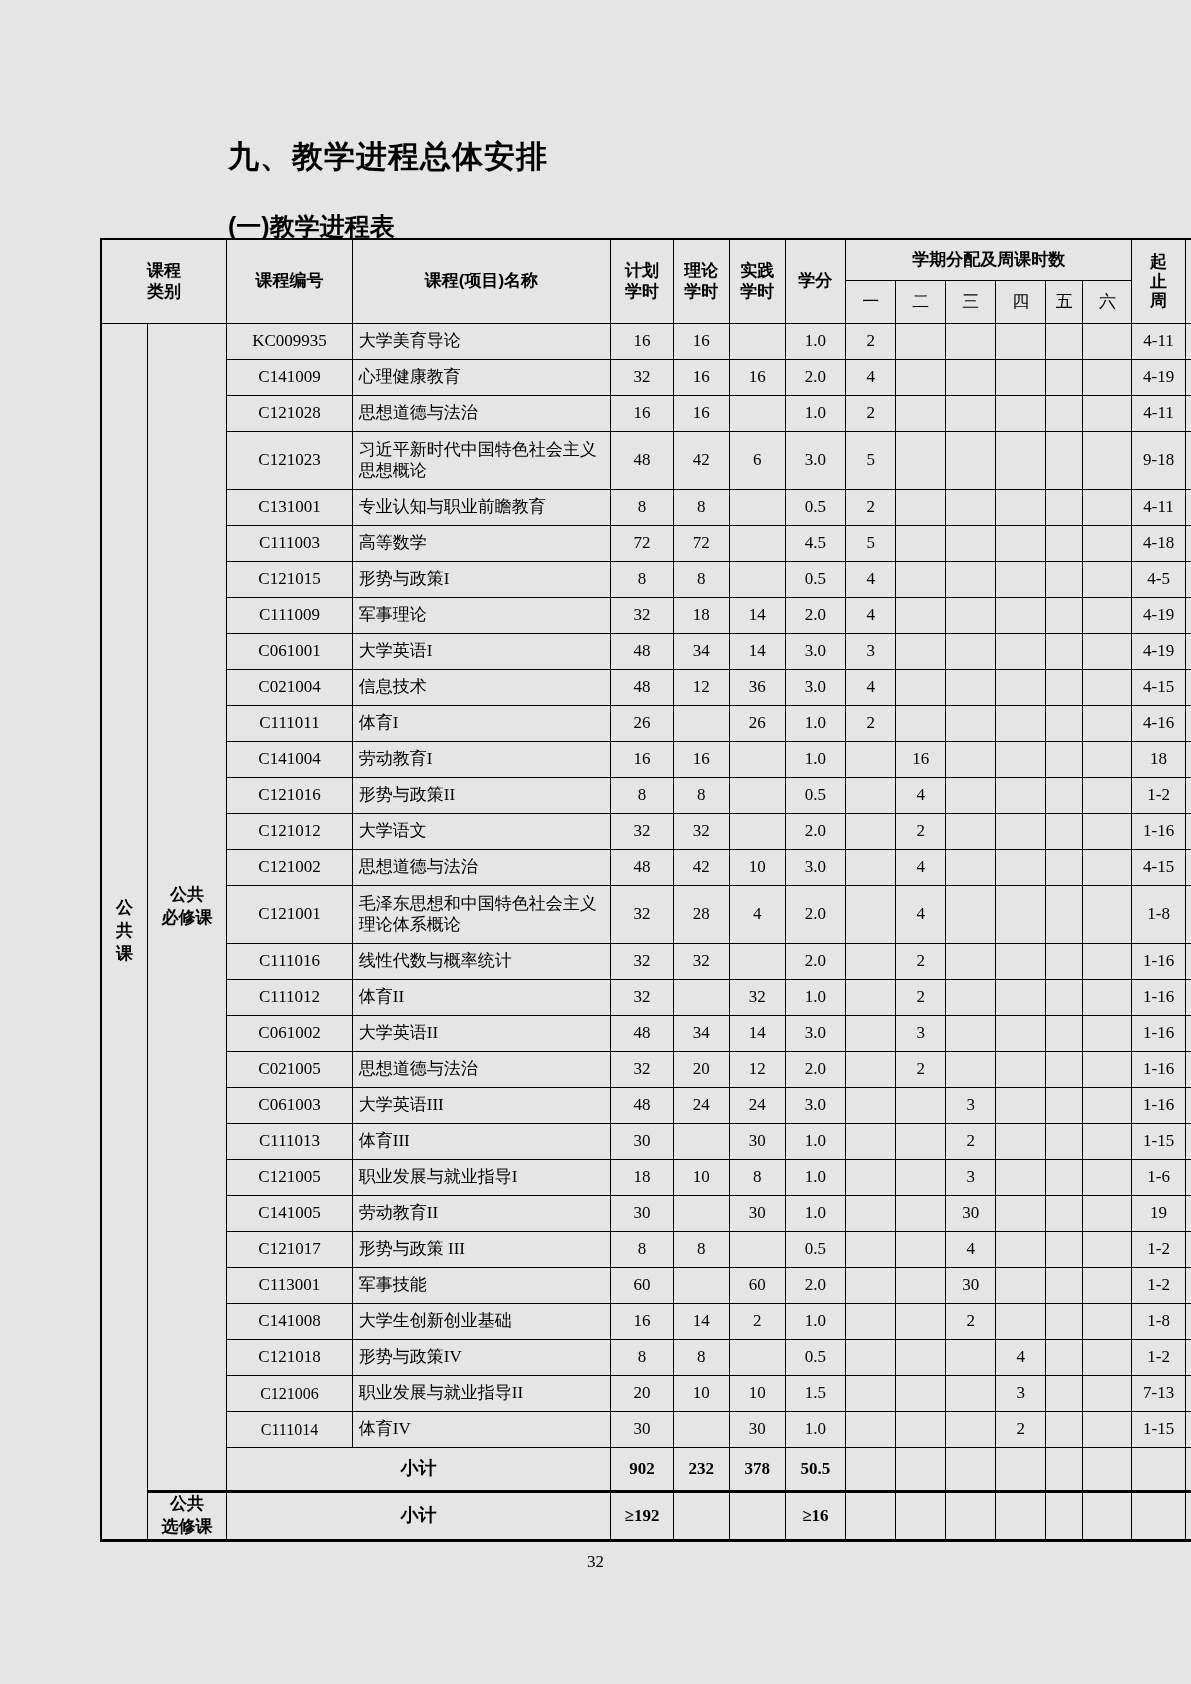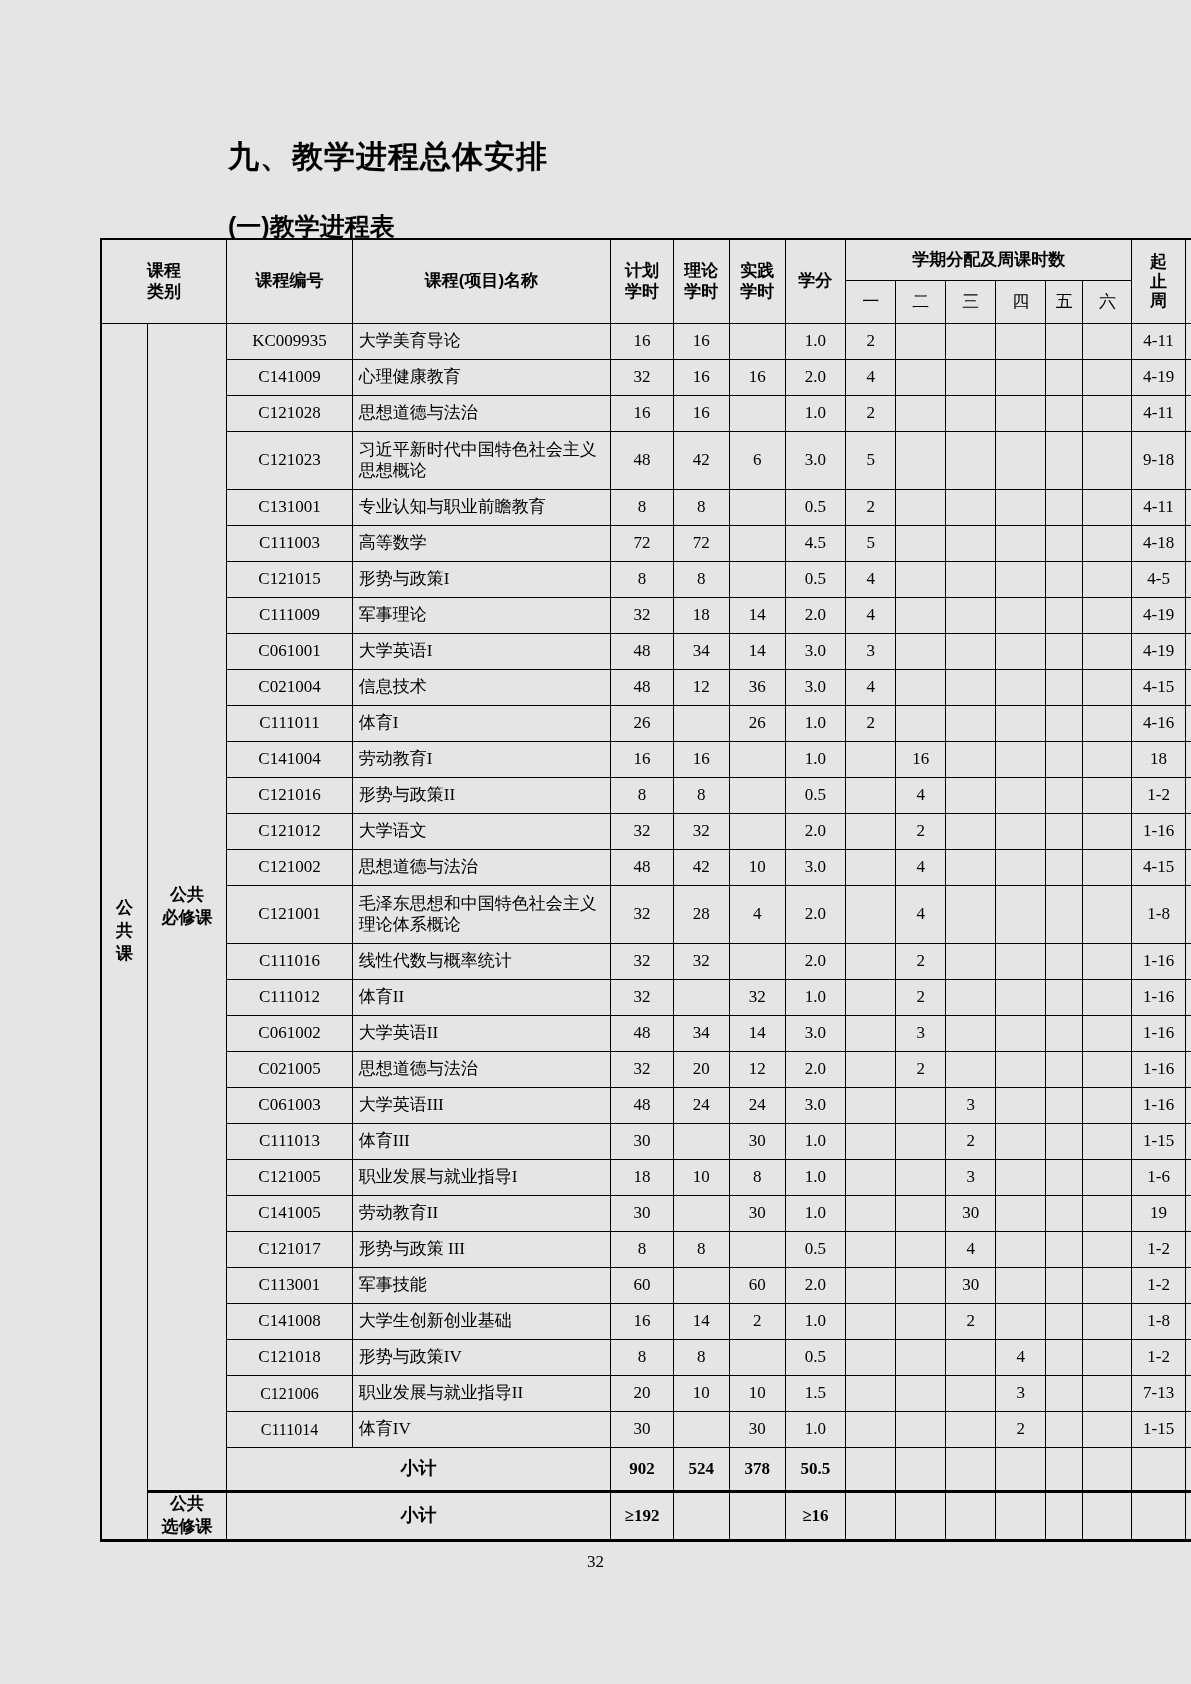--- a/index.html
+++ b/index.html
@@ -565,21 +565,21 @@
           <td class="num sem"></td>
           <td class="num sem">2</td>
           <td class="num sem"></td>
           <td class="num sem"></td>
           <td class="num">1-15</td>
           <td class="num"></td>
         </tr>
         <tr class="subtotal">
           <td class="stlabel" colspan="2">小计</td>
           <td class="num">902</td>
-          <td class="num">524</td>
+          <td class="num">232</td>
           <td class="num">378</td>
           <td class="num">50.5</td>
           <td class="num sem"></td>
           <td class="num sem"></td>
           <td class="num sem"></td>
           <td class="num sem"></td>
           <td class="num sem"></td>
           <td class="num sem"></td>
           <td class="num"></td>
           <td class="num"></td>

